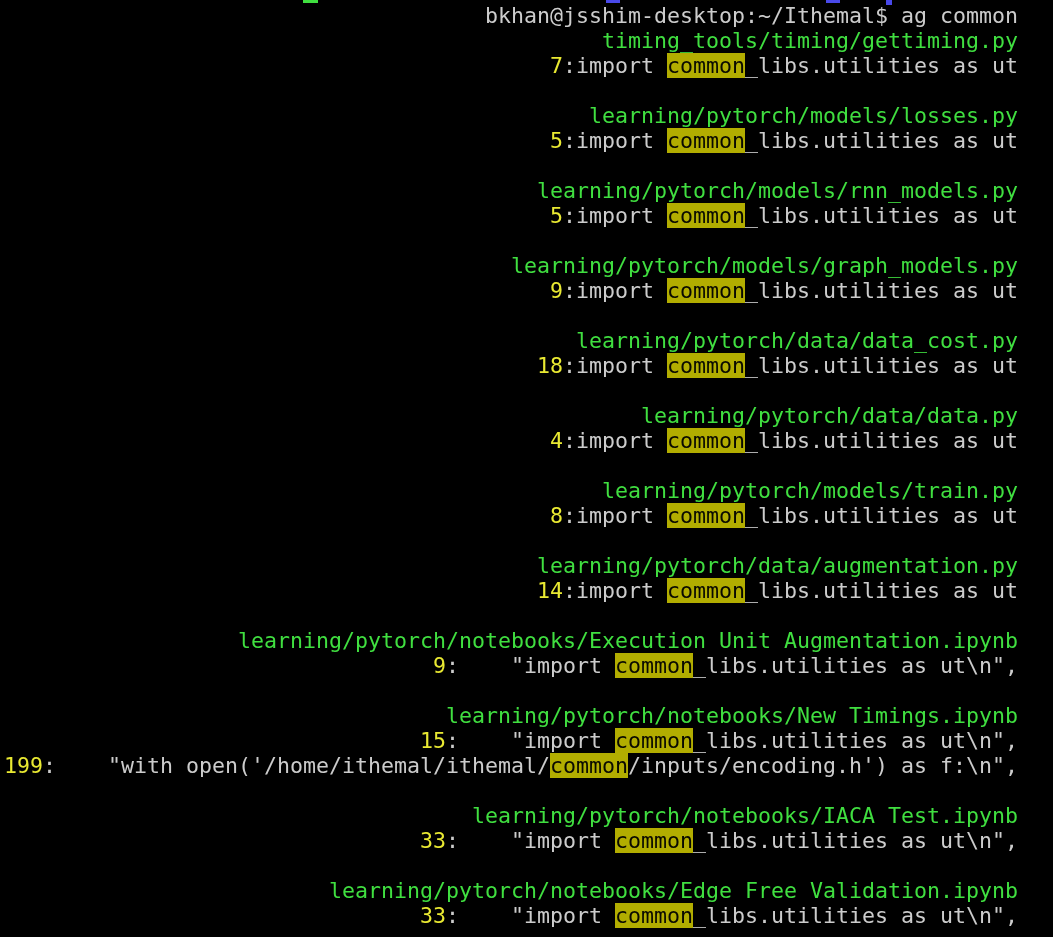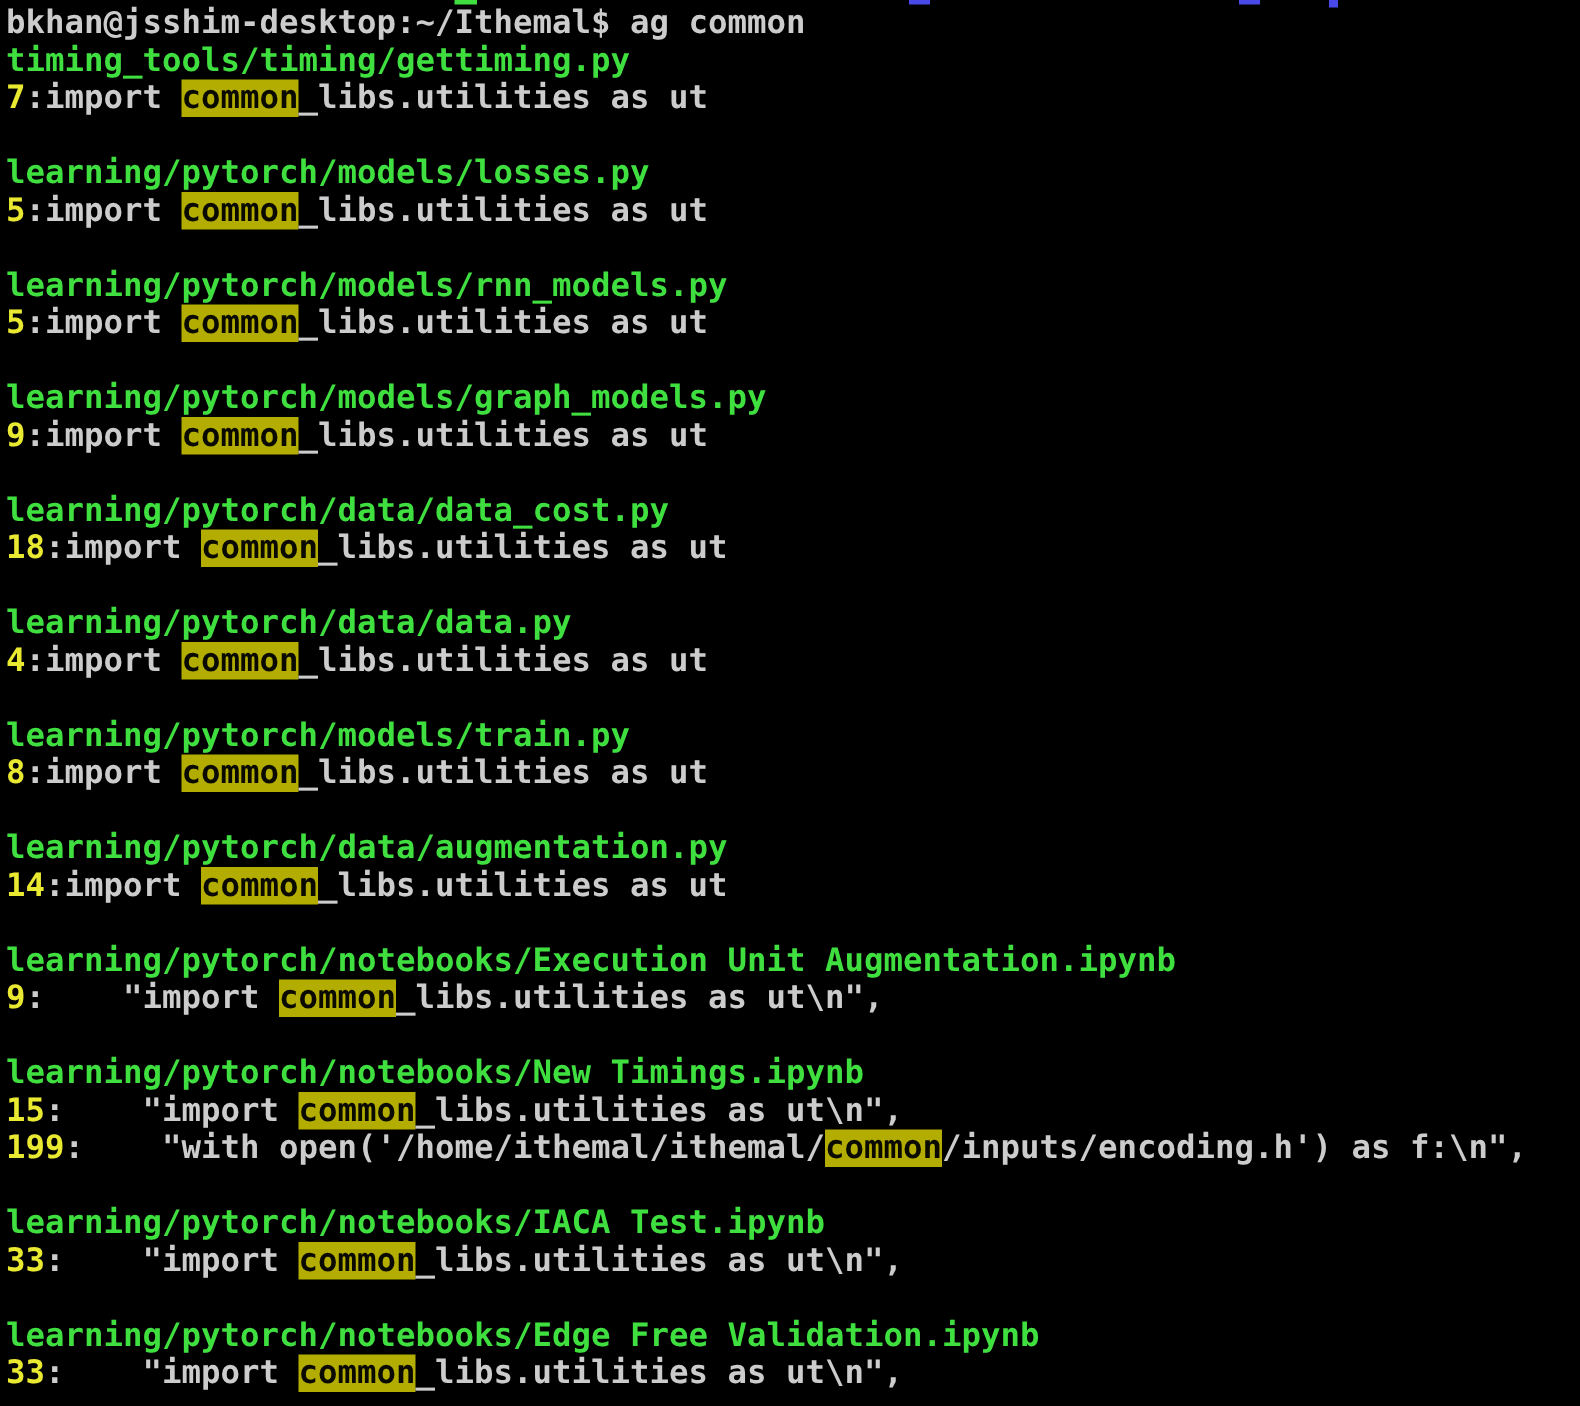--- a/index.html
+++ b/index.html
@@ -7,24 +7,25 @@
     padding: 0;
     background: #000000;
   }
   .terminal {
     position: relative;
     width: 1053px;
     height: 937px;
     background: #000000;
     overflow: hidden;
     font-family: "DejaVu Sans Mono", monospace;
-    font-weight: bold;
+    font-weight: normal;
     font-size: 21.6px;
     line-height: 25px;
     cursor: text;
+    text-align: right;
   }
   .screen {
     position: absolute;
     top: 3px;
     left: 4px;
     white-space: pre;
   }
   .line {
     height: 25px;
     white-space: pre;

